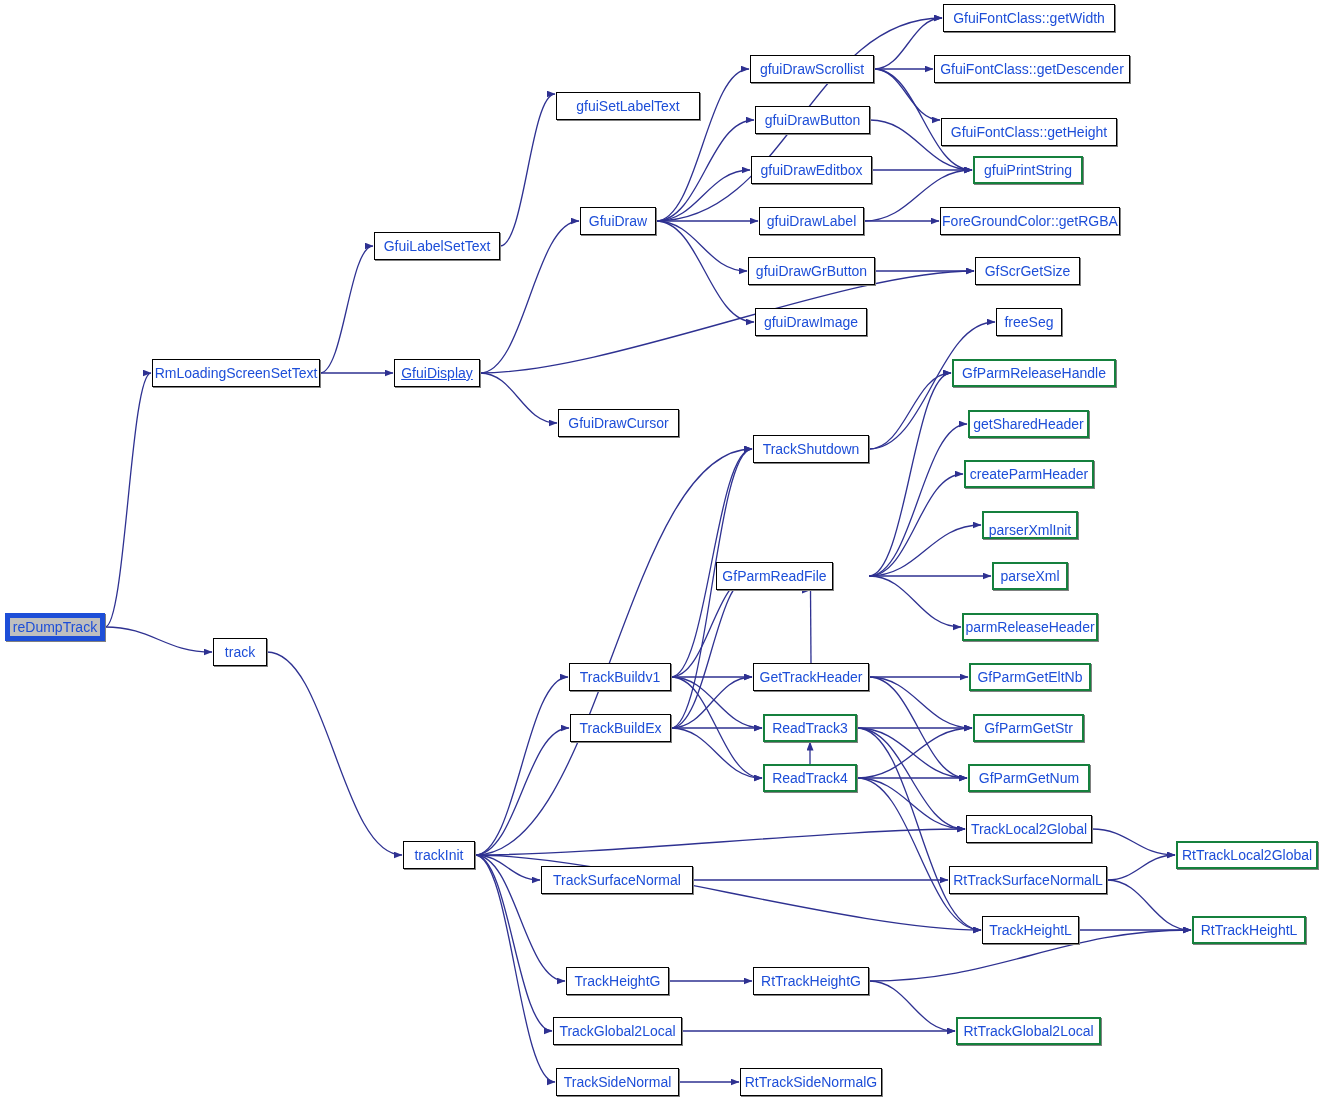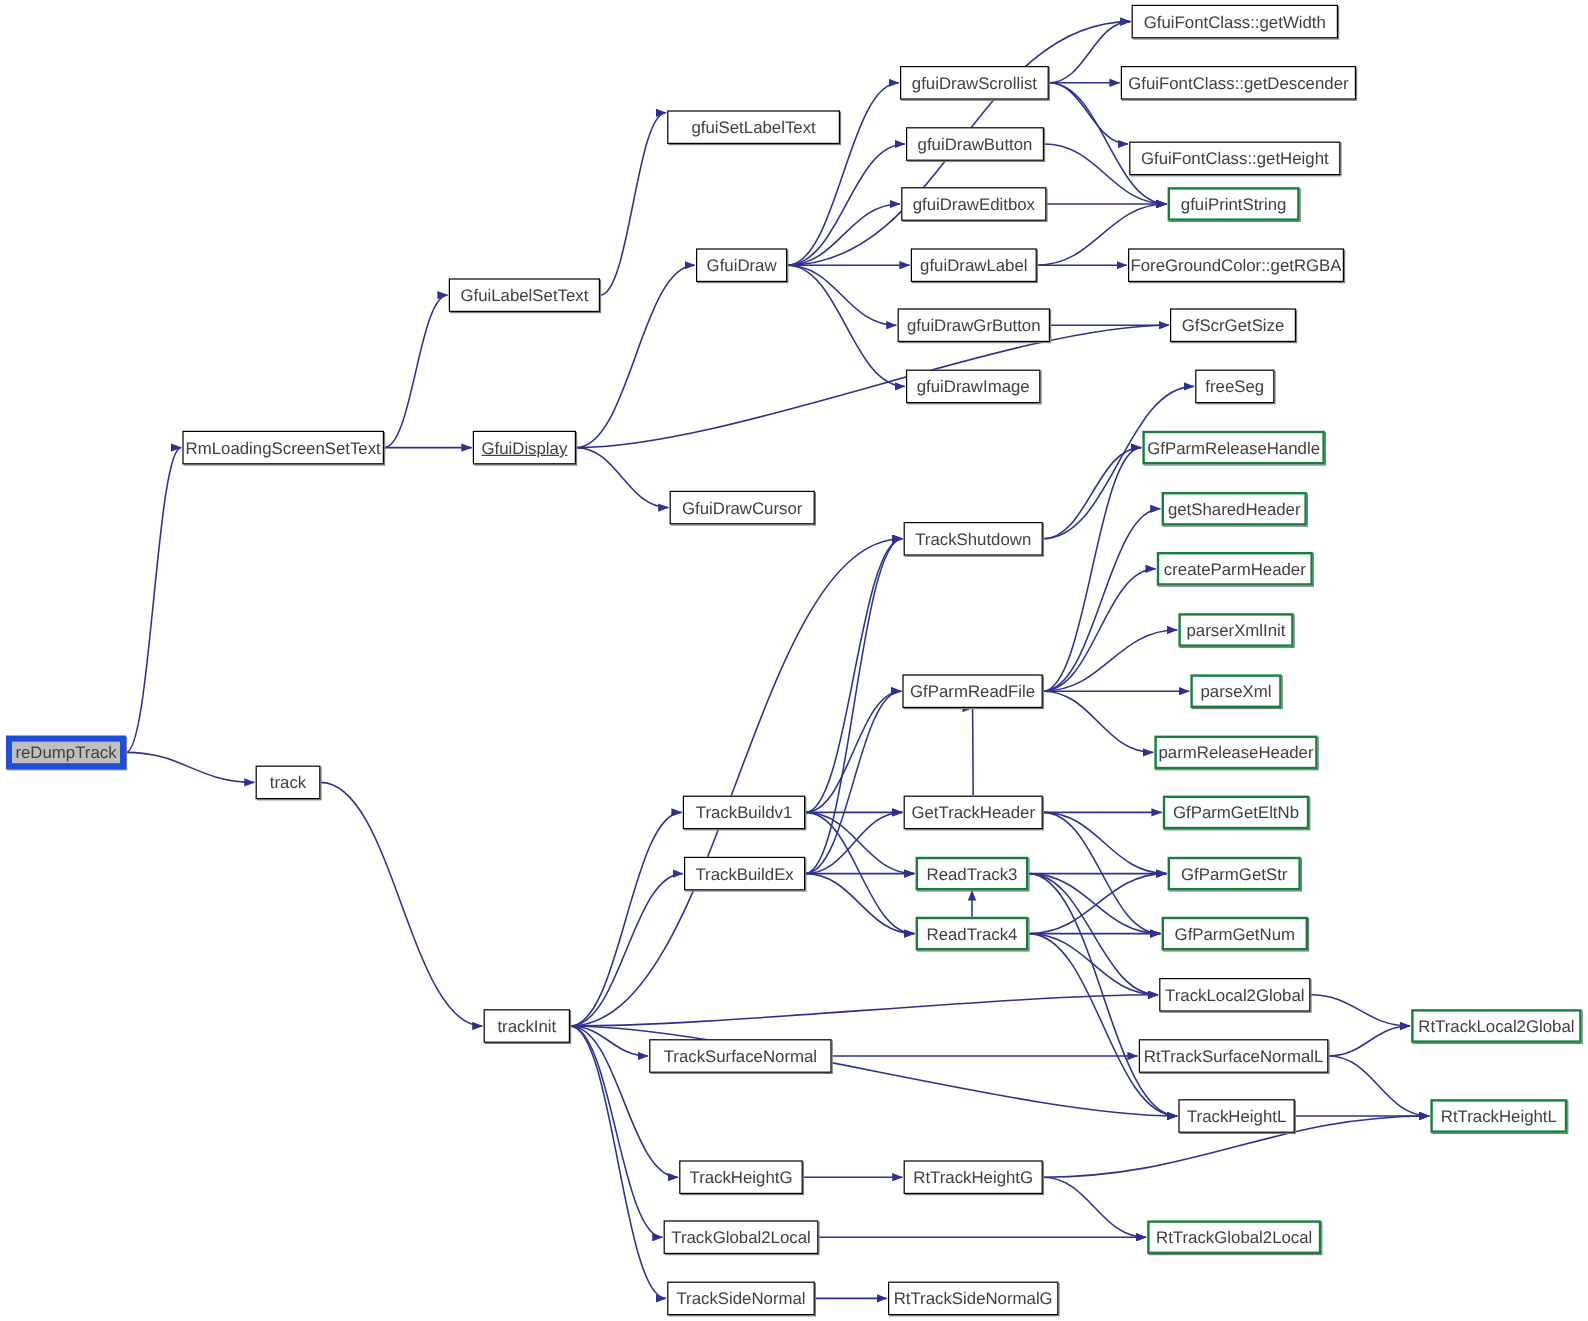--- a/index.html
+++ b/index.html
@@ -1,21 +1,21 @@
 <!DOCTYPE html>
 <html><head>
 <meta charset="utf-8">
 <style>
   html,body{margin:0;padding:0;background:#ffffff;}
   body{font-family:"Liberation Sans", sans-serif;}
   #graph{position:relative;width:1323px;height:1101px;background:#ffffff;overflow:hidden;}
   #edges{position:absolute;left:0;top:0;width:1323px;height:1101px;}
   .node{position:absolute;box-sizing:border-box;display:flex;align-items:center;justify-content:center;
         background:#ffffff;border:1px solid #000000;height:28px;white-space:nowrap;
-        font-family:"Liberation Sans", sans-serif;font-size:14px;color:#404040;z-index:5;
+        font-family:"Liberation Sans", sans-serif;font-size:14px;color:#1d4ed8;z-index:5;
         box-shadow:1px 1px 0 0 #808080;}
   .node.red{border:2px solid #15803d;}
   .node.current{background:#bfbfbf;border:5px solid #1d4ed8;text-align:right;}
   .node span{pointer-events:none;line-height:1;}
 </style>
 </head>
 <body>
 
 <div id="graph">
   <svg id="edges" viewBox="0 0 1323 1101" xmlns="http://www.w3.org/2000/svg">
@@ -157,42 +157,42 @@
       </div>
       <div class="node" style="left: 940px; top: 207px; width: 180px;">
         <span>ForeGroundColor::getRGBA</span>
       </div>
       <div class="node" style="left: 975px; top: 257px; width: 105px;">
         <span>GfScrGetSize</span>
       </div>
       <div class="node" style="left: 996px; top: 308px; width: 66px;">
         <span>freeSeg</span>
       </div>
-      <div class="node red" style="left: 952px; top: 359px; width: 152px;">
+      <div class="node red" style="left: 952px; top: 359px; width: 164px;">
         <span>GfParmReleaseHandle</span>
       </div>
       <div class="node red" style="left: 968px; top: 410px; width: 121px;">
         <span>getSharedHeader</span>
       </div>
       <div class="node red" style="left: 964px; top: 460px; width: 130px;">
         <span>createParmHeader</span>
       </div>
-      <div class="node red" style="left: 982px; top: 511px; width: 96px;">
+      <div class="node red" style="left: 982px; top: 511px; width: 96px; align-items: flex-end;">
         <span>parserXmlInit</span>
       </div>
       <div class="node red" style="left: 992px; top: 562px; width: 76px;">
         <span>parseXml</span>
       </div>
       <div class="node red" style="left: 962px; top: 613px; width: 136px;">
         <span>parmReleaseHeader</span>
       </div>
       <div class="node" style="left: 753px; top: 435px; width: 116px;">
         <span>TrackShutdown</span>
       </div>
-      <div class="node" style="left: 752px; top: 562px; width: 117px;">
+      <div class="node" style="left: 716px; top: 562px; width: 117px;">
         <span>GfParmReadFile</span>
       </div>
       <div class="node" style="left: 753px; top: 663px; width: 116px;">
         <span>GetTrackHeader</span>
       </div>
       <div class="node red" style="left: 969px; top: 663px; width: 122px;">
         <span>GfParmGetEltNb</span>
       </div>
       <div class="node red" style="left: 763px; top: 714px; width: 94px;">
         <span>ReadTrack3</span>

